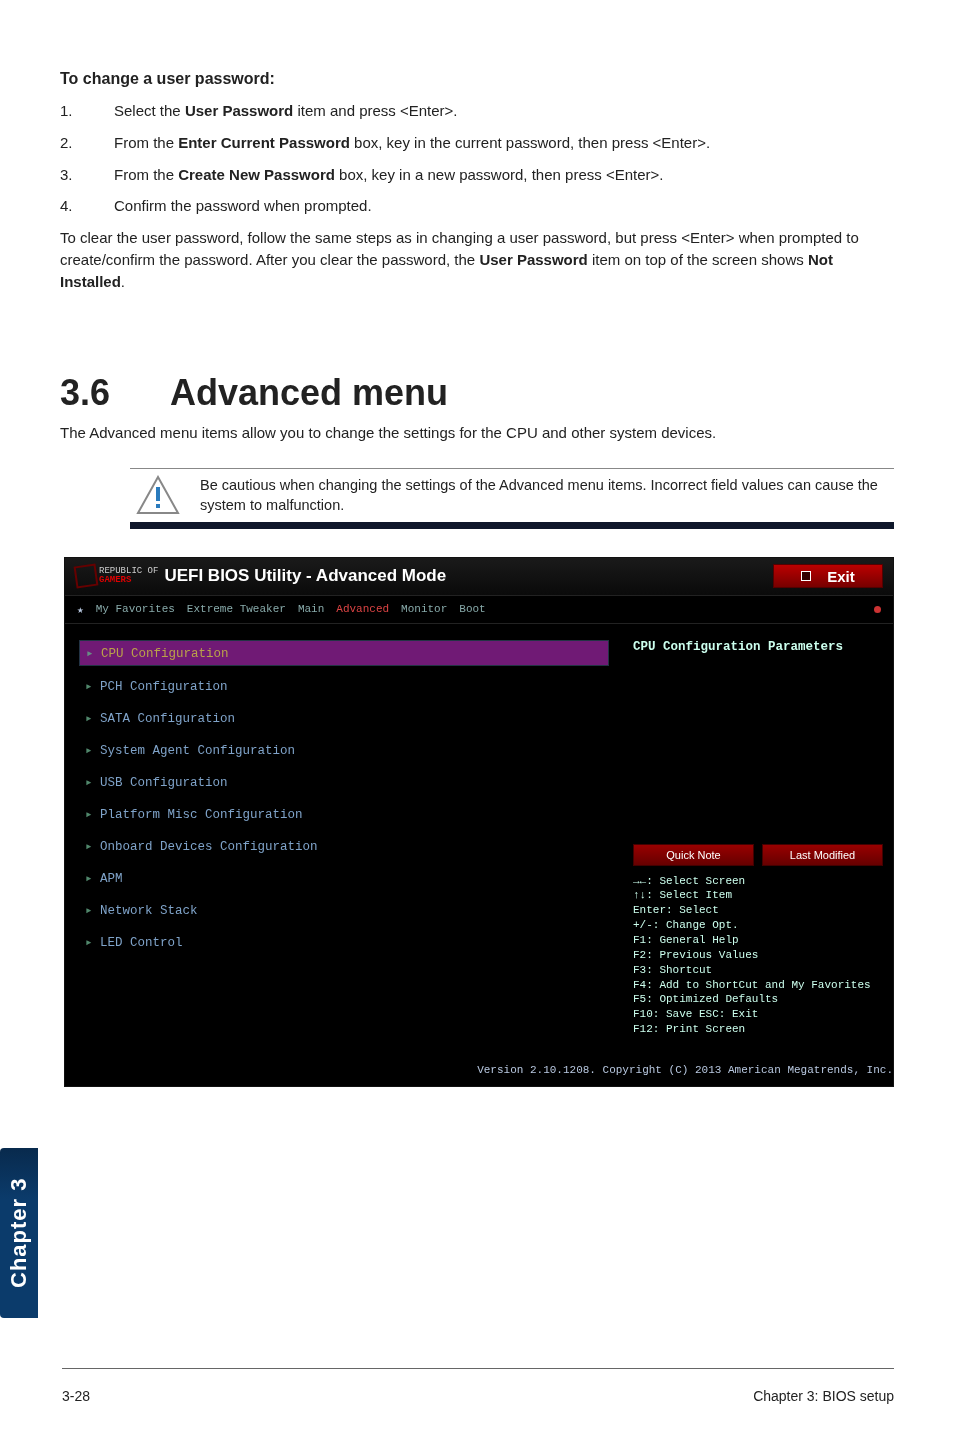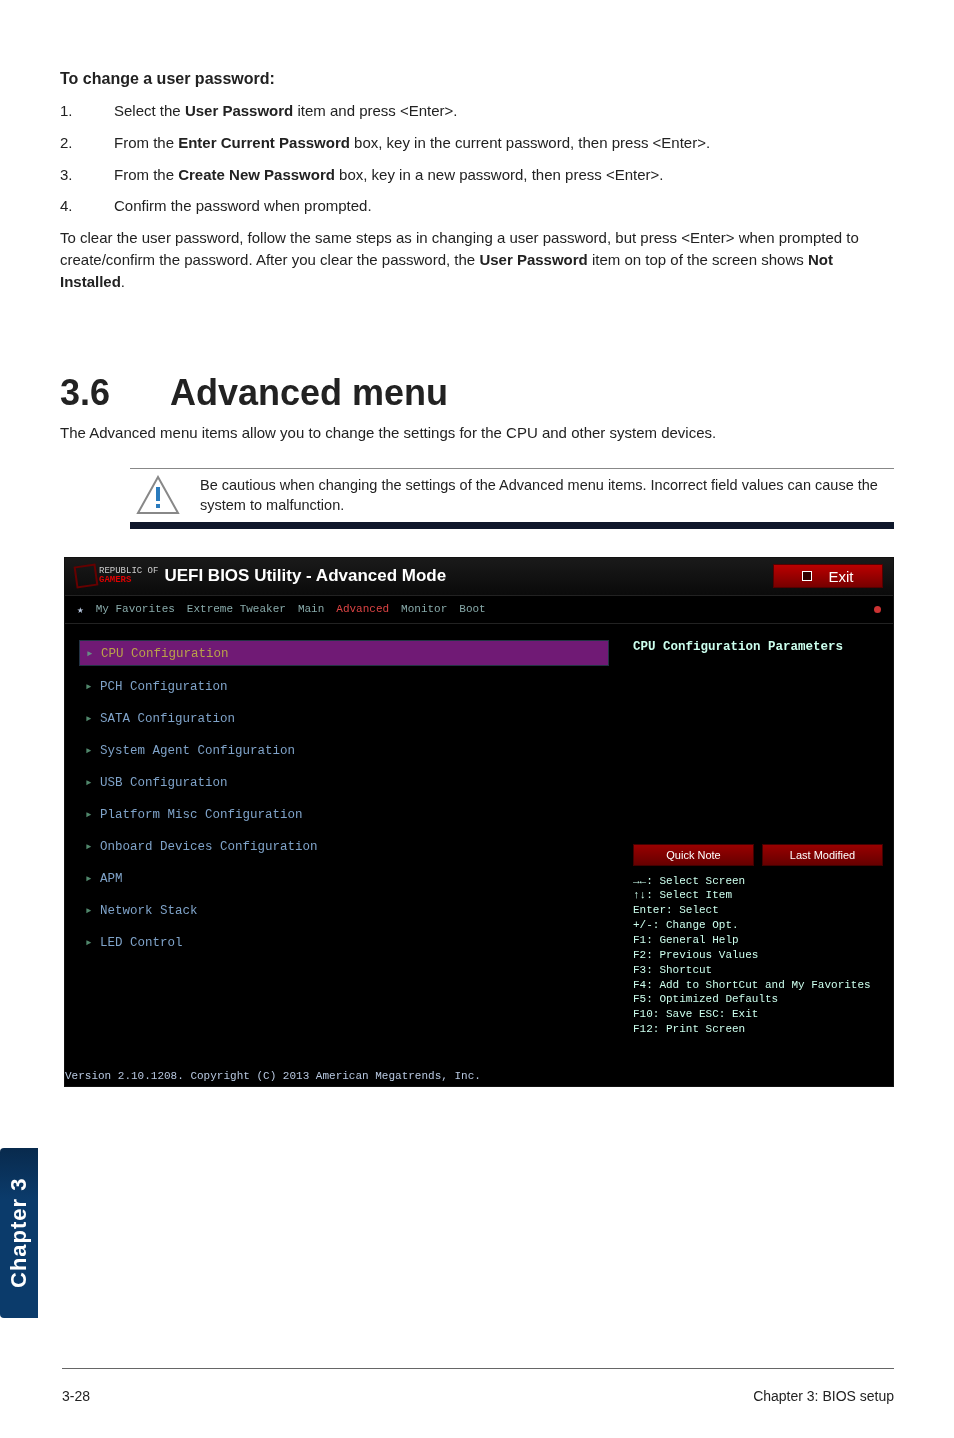--- a/index.html
+++ b/index.html
@@ -21,38 +21,38 @@
   .note .txt { font-size: 14.5px; line-height: 1.4; }
 
   
   .bios { width: 830px; height: 530px; background: #000; margin-left: 4px; position: relative; font-family: "Courier New", monospace; color: #b8c8e0; border: 1px solid #111; overflow: hidden; }
   .bios-top { height: 38px; display: flex; align-items: center; padding: 0 10px; background: linear-gradient(#1a1a1a,#0a0a0a); border-bottom: 1px solid #222; }
   .bios-logo { display: flex; align-items: center; gap: 2px; }
   .rog-badge { width: 22px; height: 22px; border: 2px solid #600; transform: rotate(-8deg); }
   .rog-txt { font-size: 9px; line-height: 1; color: #ccc; }
   .rog-txt .r { color: #d00; font-weight: bold; }
   .bios-title { font-family: Arial, sans-serif; font-size: 17px; font-weight: bold; color: #fff; margin-left: 6px; }
-  .exit-btn { margin-left: auto; width: 110px; height: 24px; background: linear-gradient(#b00,#700); border: 1px solid #500; color: #fff; font-family: Arial, sans-serif; font-size: 15px; display:flex; align-items:center; justify-content:center; gap:16px; font-weight:normal; }
+  .exit-btn { margin-left: auto; width: 110px; height: 24px; background: linear-gradient(#b00,#700); border: 1px solid #500; color: #fff; font-family: Arial, sans-serif; font-size: 15px; display:flex; align-items:center; justify-content:center; gap:16px; font-weight:bold; }
   .exit-btn .sq { width: 10px; height: 10px; background: #300; border: 1px solid #fff; }
   .tabs { height: 28px; display:flex; align-items:center; padding: 0 12px; font-size: 11px; gap: 12px; border-bottom: 1px solid #222; }
   .tabs .t { color: #8aa; white-space: nowrap; }
   .tabs .t.active { color: #d44; }
   .tabs .star { color: #b8c8e0; }
   .tabs .dot { margin-left:auto; width:7px; height:7px; border-radius:50%; background:#c33; }
   .bios-body { display:flex; height: 440px; }
   .bios-left { flex: 1; padding: 16px 14px; }
   .bios-left .item { font-size: 12.5px; padding: 4px 6px; margin-bottom: 8px; color: #7fa3c9; }
   .bios-left .item.sel { background: #701a75; color: #baa24a; border: 1px solid #234; }
   .bios-left .pre { color:#6a8; display:inline-block; width:12px; opacity:0.8; margin-right:3px; }
   .bios-right { width: 270px; padding: 16px 10px; }
   .bios-rtitle { font-size: 12.5px; font-weight: bold; color: #cfe; margin-bottom: 190px; }
   .btn-row { display:flex; gap:8px; margin-bottom:8px; }
   .bios-btn { flex:1; height:22px; font-size:11px; color:#fff; display:flex; align-items:center; justify-content:center; background:linear-gradient(#900,#600); border:1px solid #400; font-family: Arial,sans-serif; }
   .help { font-size: 11px; line-height: 1.35; color: #cfe; }
-  .bios-footer { position:absolute; bottom:4px; left:0; right:0; text-align:left; font-size:11px; color:#b8c8e0; }
+  .bios-footer { position:absolute; bottom:10px; left:0; right:0; text-align:right; font-size:11px; color:#b8c8e0; }
 
   
   .chaptab { position: absolute; left: 0; bottom: 120px; width: 38px; height: 170px; background: linear-gradient(180deg,#0b3b6b,#0b3b6b 70%,#082a4d); border-radius: 0 4px 4px 0; color:#fff; writing-mode: vertical-rl; text-orientation: mixed; font-family: Arial,sans-serif; font-weight:bold; font-size: 22px; display:flex; align-items:center; justify-content:center; letter-spacing:1px; transform: rotate(180deg); }
 
   .pfoot { position:absolute; bottom: 34px; left:62px; right:60px; display:flex; justify-content:space-between; font-size: 14px; border-top: 1px solid #666; padding-top: 19px; }
 </style>
 </head>
 <body>
 
 <div class="page">

